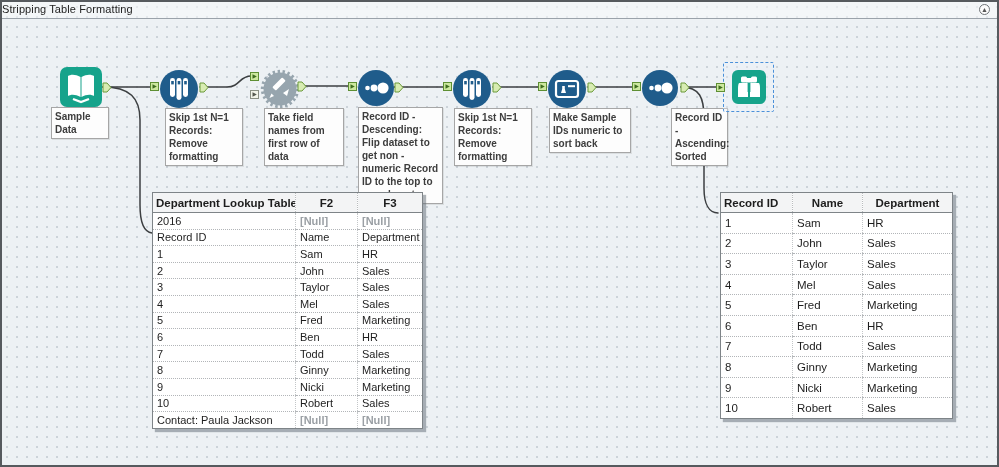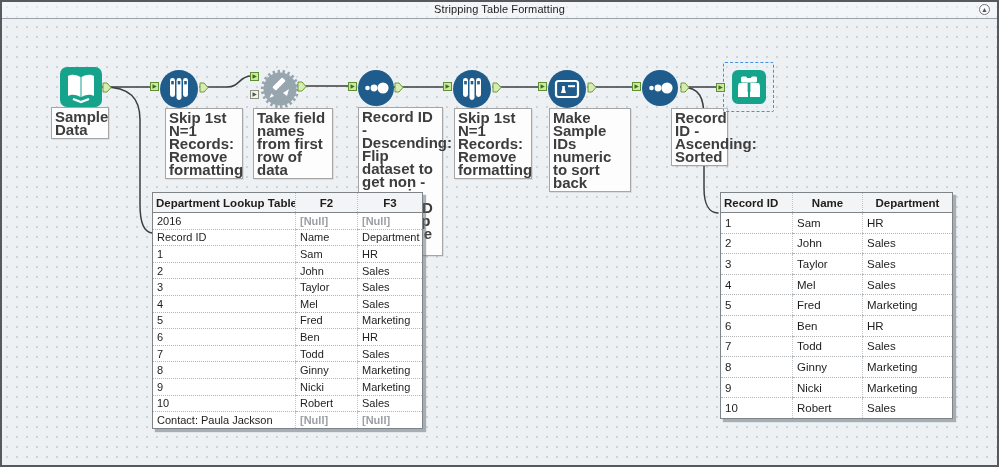--- a/index.html
+++ b/index.html
@@ -7,39 +7,39 @@
     position:relative;width:995px;height:463px;margin:0;
     border:2px solid #565a5e;background:#edf1f4;overflow:hidden;
     background-image:radial-gradient(circle,#ccd3d9 1px,transparent 1.2px);
     background-size:10px 10px;
   }
   .titlebar{
     position:absolute;left:0;top:0;right:0;height:16px;
     border-bottom:1px solid #9aa2aa;background:rgba(248,250,251,.55);
   }
   .titlebar .title{
-    position:absolute;left:0;right:0;top:1px;text-align:center;
+    position:absolute;left:0;right:0;top:1px;
     font-size:11px;color:#222;letter-spacing:.1px;
   }
   .collapse-btn{
     position:absolute;right:7px;top:2px;width:11px;height:11px;border-radius:50%;
     border:1px solid #6f7478;background:#fbfbfb;color:#555;
     font-size:7px;line-height:10px;text-align:center;cursor:pointer;box-sizing:border-box;
   }
   .canvas{position:absolute;inset:0;}
   svg.wires{position:absolute;left:0;top:0;pointer-events:none;}
   .wire{fill:none;stroke:#3c3f41;stroke-width:1.5;stroke-linecap:round;}
 
   .tool-icon{position:absolute;}
   .anchor{position:absolute;line-height:0;}
 
   .annotation{
     position:absolute;background:#fdfdfd;border:1px solid #a6a6a6;
     box-shadow:1px 1px 0 rgba(0,0,0,.08);
-    font-size:15px;font-weight:600;color:#3d3d3d;line-height:13px;
+    font-size:10px;font-weight:600;color:#3d3d3d;line-height:13px;
     padding:2px 3px;box-sizing:border-box;
   }
   .sel-box{
     position:absolute;border:1.5px dashed #4a90d9;background:rgba(235,242,248,.35);
     box-sizing:border-box;border-radius:2px;
   }
 
   table.dtable{
     position:absolute;border-collapse:collapse;background:#fff;
     border:1px solid #7e8488;box-shadow:3px 3px 1px rgba(95,105,115,.5);
@@ -143,21 +143,21 @@
         <path d="M23 24 L29 20 L27 27 Z" fill="#fff"></path>
         <rect x="12" y="12.5" width="14" height="5" rx="1" fill="#fff" transform="rotate(-45 19 15)"></rect>
         <path d="M11.5 24.5 L9.5 29 L14 27 Z" fill="#fff"></path>
       </g>
     </svg>
     <span class="anchor" style="left:295px;top:79px">
       <svg width="10" height="11">
           <path d="M1 1 H5 L9 5.5 L5 10 H1 Z" fill="#d8ecb2" stroke="#6b9a3a"></path>
         </svg>
     </span>
-    <div class="annotation" style="left:251px;top:106px;width:80px">Take field names from first row of data</div>
+    <div class="annotation" style="left:262px;top:106px;width:80px">Take field names from first row of data</div>
 
     <span class="anchor" style="left:346px;top:80px">
       <svg width="9" height="9">
           <rect x="0.5" y="0.5" width="8" height="8" fill="#cde89f" stroke="#5e8f33"></rect>
           <path d="M2.5 2.2 L6.8 4.5 L2.5 6.8 Z" fill="#3f6d1e"></path>
         </svg>
     </span>
     <svg class="tool-icon" style="left:355px;top:67px" width="38" height="38">
       <circle cx="19" cy="19" r="18" fill="#1f5c8b"></circle>
       <g>

